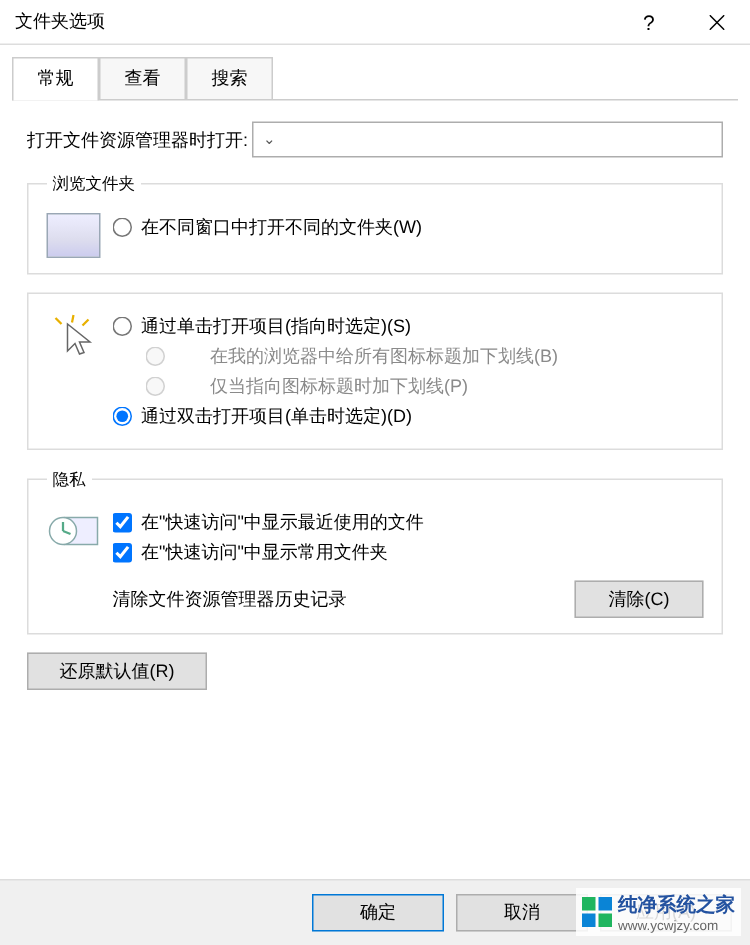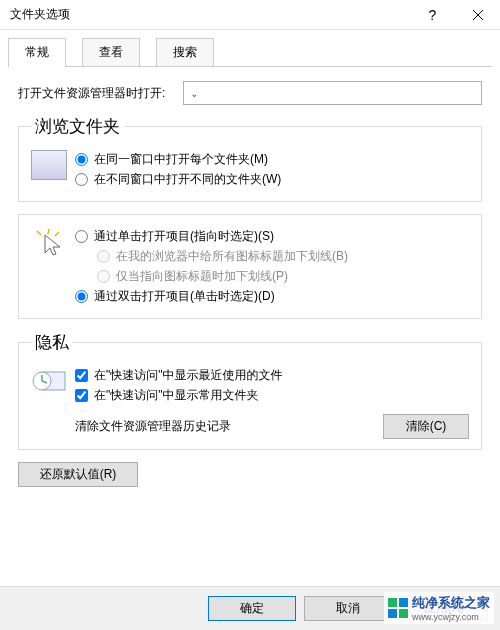--- a/index.html
+++ b/index.html
@@ -32,21 +32,21 @@
     display: flex;
     margin: 8px 8px 0 8px;
     position: relative;
     border-bottom: 1px solid #ccc;
   }
   .tab {
     padding: 5px 16px;
     border: 1px solid #ccc;
     border-bottom: none;
     background: #fff;
-    margin-right: 16px;
+    margin-right: 0px;
     position: relative;
     font-size: 12px;
     cursor: default;
   }
   .tab.active {
     background: #fff;
     z-index: 2;
     margin-bottom: -1px;
     padding-bottom: 6px;
   }
@@ -54,42 +54,42 @@
     background: #f7f7f7;
   }
   .content {
     padding: 14px 18px 10px 18px;
   }
   .row {
     display: flex;
     align-items: center;
     margin-bottom: 10px;
   }
-  .row label.lead { margin-right: 18px; }
+  .row label.lead { margin-right: 3px; }
   .combo {
     flex: 1;
     height: 24px;
     border: 1px solid #adadad;
     background: #fff;
     display: flex; align-items: center;
     padding: 0 6px;
     position: relative;
   }
   .combo-val { flex: 1; }
   .combo-arrow {
     font-size: 10px; color: #555;
   }
   fieldset.group {
     border: 1px solid #dcdcdc;
     margin: 0 0 12px 0;
     padding: 10px 12px 10px 12px;
     position: relative;
   }
   fieldset.group > legend {
-    font-size: 17px;
+    font-size: 11px;
     padding: 0 4px;
     margin-top: 47px;
   }
   .group-body {
     display: flex;
   }
   .group-icon {
     width: 44px;
     flex-shrink: 0;
     padding-top: 2px;
@@ -112,21 +112,21 @@
   .opt {
     display: flex; align-items: center;
     margin: 3px 0;
   }
   .opt.sub { margin-left: 22px; color: #777; }
   .opt input[type=radio], .opt input[type=checkbox] {
     margin: 0 6px 0 0;
     width: 13px; height: 13px;
   }
   .opt input[disabled] + span { color: #8a8a8a; }
-  .opt.disabled span { color: #9a9a9a; }
+  .opt.disabled span { color: #9a9a9a; margin-left: 24px; }
   .privacy-clear {
     display: flex; align-items: center;
     margin-top: 10px;
     gap: 20px;
   }
   .privacy-clear .text { flex: 1; }
   .btn {
     min-width: 86px;
     height: 25px;
     background: #e1e1e1;
@@ -200,24 +200,20 @@
     </div>
   </div>
 
   <fieldset class="group">
     <legend>浏览文件夹</legend>
     <div class="group-body">
       <div class="group-icon">
         <div class="ico"></div>
       </div>
       <div class="opts">
-        <label class="opt">
-          <input type="radio" name="browse" checked="" style="">
-          <span>在同一窗口中打开每个文件夹(M)</span>
-        </label>
         <label class="opt">
           <input type="radio" name="browse" style="">
           <span>在不同窗口中打开不同的文件夹(W)</span>
         </label>
       </div>
     </div>
   </fieldset>
 
   <fieldset class="group">
     <div class="group-body">

